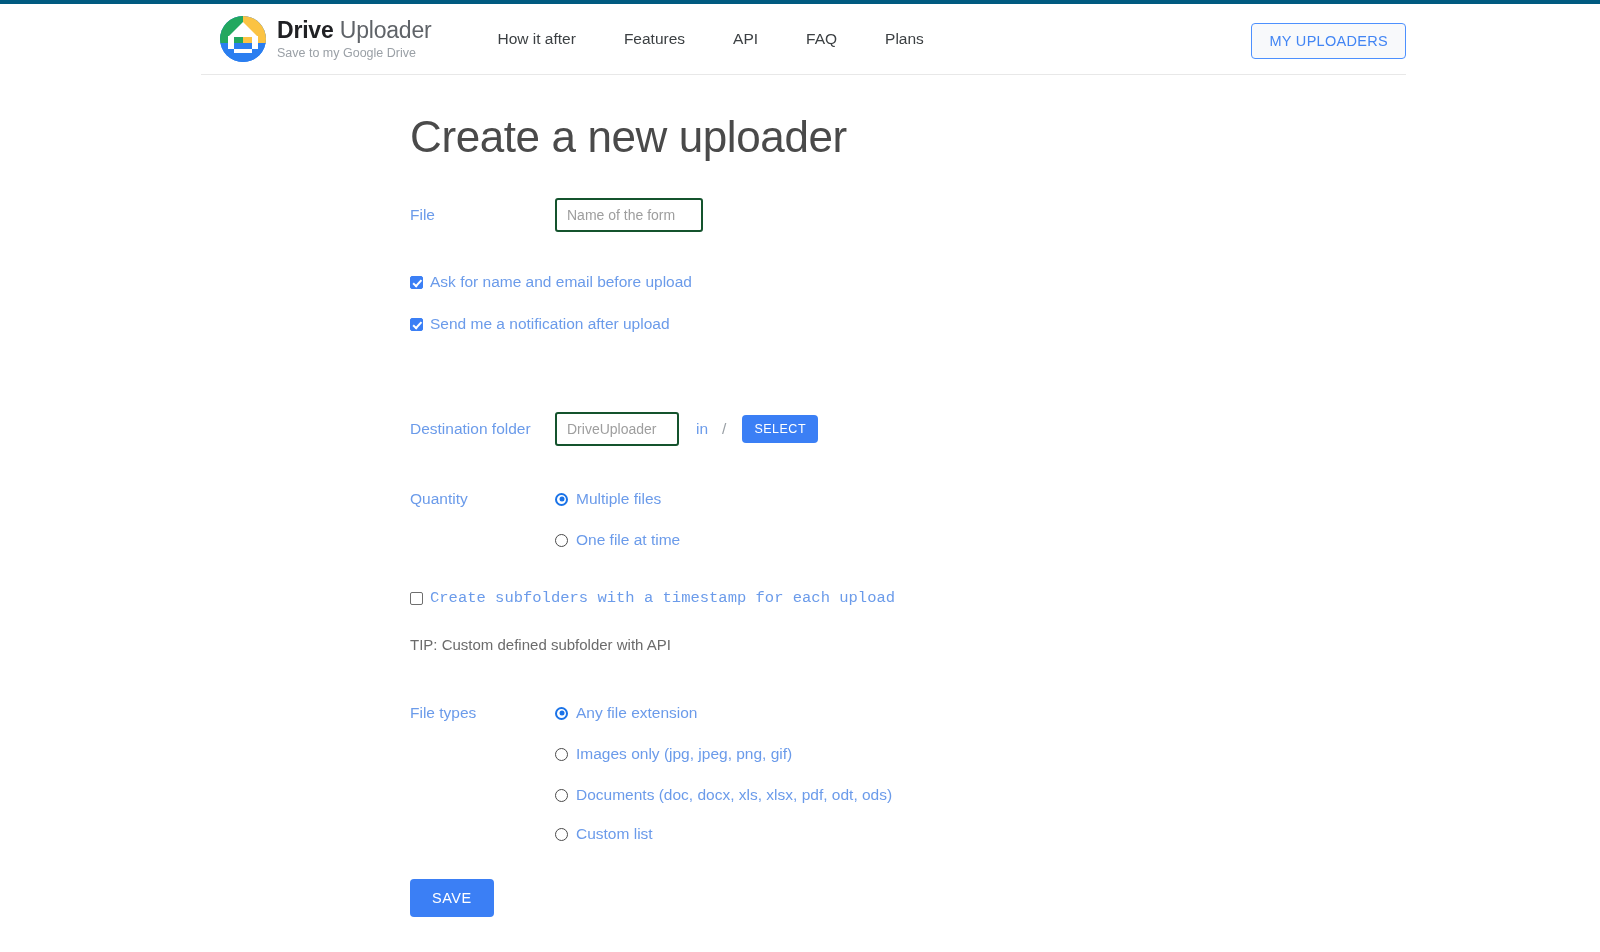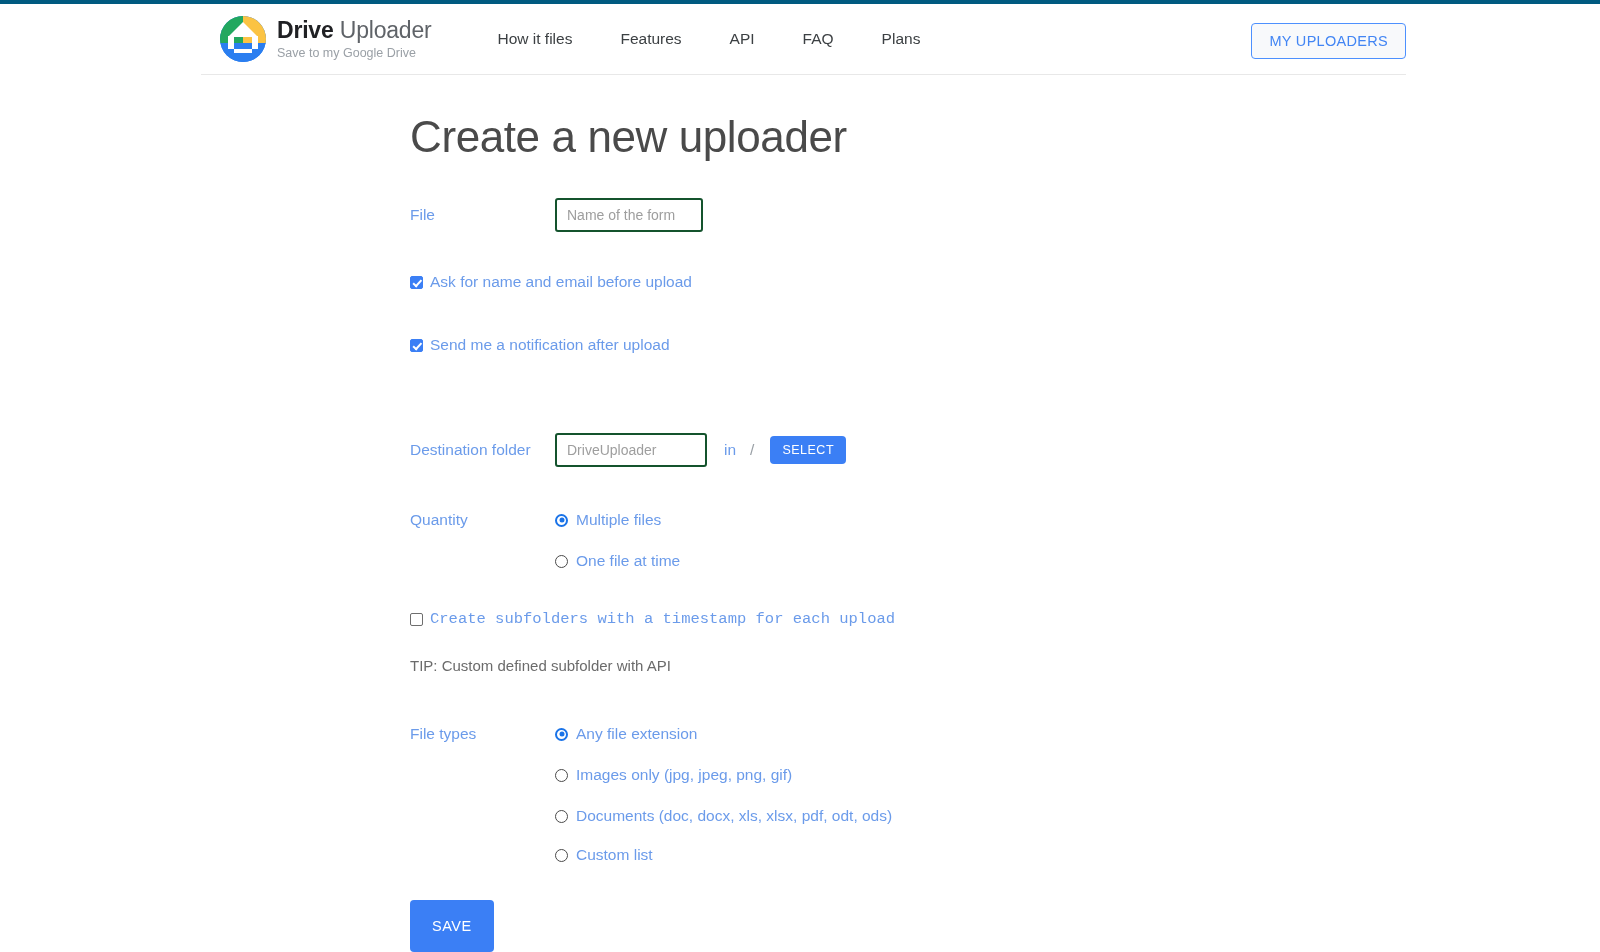--- a/index.html
+++ b/index.html
@@ -193,21 +193,21 @@
     border-radius: 3px;
     padding: 0 10px;
     font-size: 14px;
     font-family: "Liberation Sans", sans-serif;
     color: #555;
     background: #fff;
     outline: none;
   }
   input.text-input::placeholder { color: #9e9e9e; }
   .input-title { width: 148px; }
-  .input-folder { width: 152px; }
+  .input-folder { width: 124px; }
 
   .check-row {
     display: flex;
     align-items: center;
     margin-top: 0;
   }
   .cb {
     width: 13px;
     height: 13px;
     box-sizing: border-box;
@@ -278,21 +278,21 @@
     font-family: "Liberation Sans", sans-serif;
     letter-spacing: 0.5px;
     cursor: pointer;
   }
   .btn-select {
     height: 28px;
     padding: 0 12px;
     font-size: 12.5px;
   }
   .btn-save {
-    height: 52px;
+    height: 38px;
     padding: 4px 22px;
     font-size: 14.5px;
   }
 
   .word-in {
     color: #6b9bea;
     font-size: 15.5px;
     margin-left: 17px;
   }
   .word-slash {
@@ -329,21 +329,21 @@
       <div class="cup"></div>
       <div class="tray"></div>
     </div>
     <div class="brand-text">
       <div class="brand-title"><span class="bold">Drive</span> <span class="light">Uploader</span></div>
       <div class="brand-sub">Save to my Google Drive</div>
     </div>
   </div>
 
   <div class="nav">
-    <a href="#">How it files</a>
+    <a href="#">How it after</a>
     <a href="#">Features</a>
     <a href="#">API</a>
     <a href="#">FAQ</a>
     <a href="#">Plans</a>
   </div>
 
   <div class="btn-uploaders">MY UPLOADERS</div>
 </div>
 
 <div class="main">
@@ -352,21 +352,21 @@
 
   <div class="form">
 
     
     <div class="row" style="margin-bottom:41px;">
       <div class="field-label">File</div>
       <input class="text-input input-title" type="text" placeholder="Name of the form" style="">
     </div>
 
     
-    <div class="check-row" style="margin-bottom:45px;text-align:right;">
+    <div class="check-row" style="margin-bottom:24px;text-align:right;">
       <div class="cb checked"></div>
       <div class="check-label">Ask for name and email before upload</div>
     </div>
 
     
     <div class="check-row" style="margin-bottom:79px;">
       <div class="cb checked"></div>
       <div class="check-label">Send me a notification after upload</div>
     </div>
 

